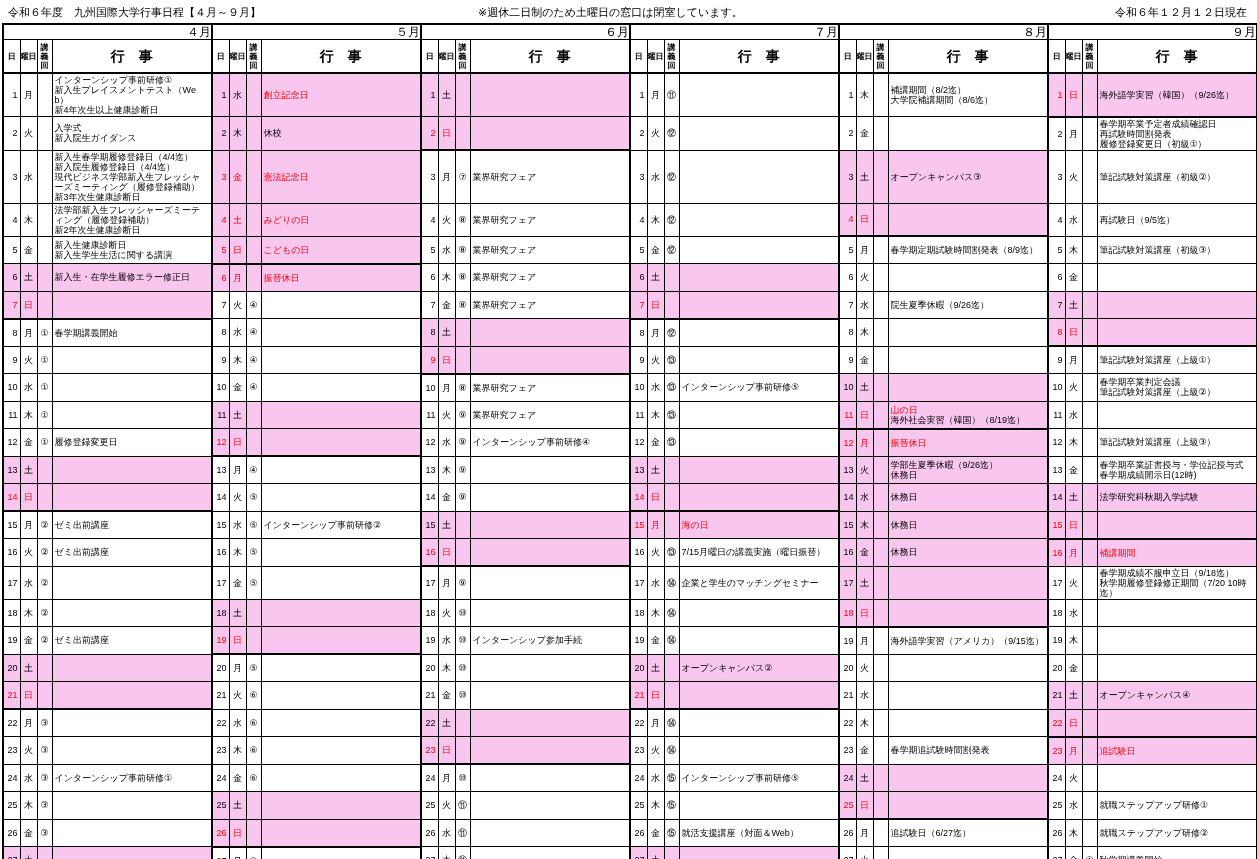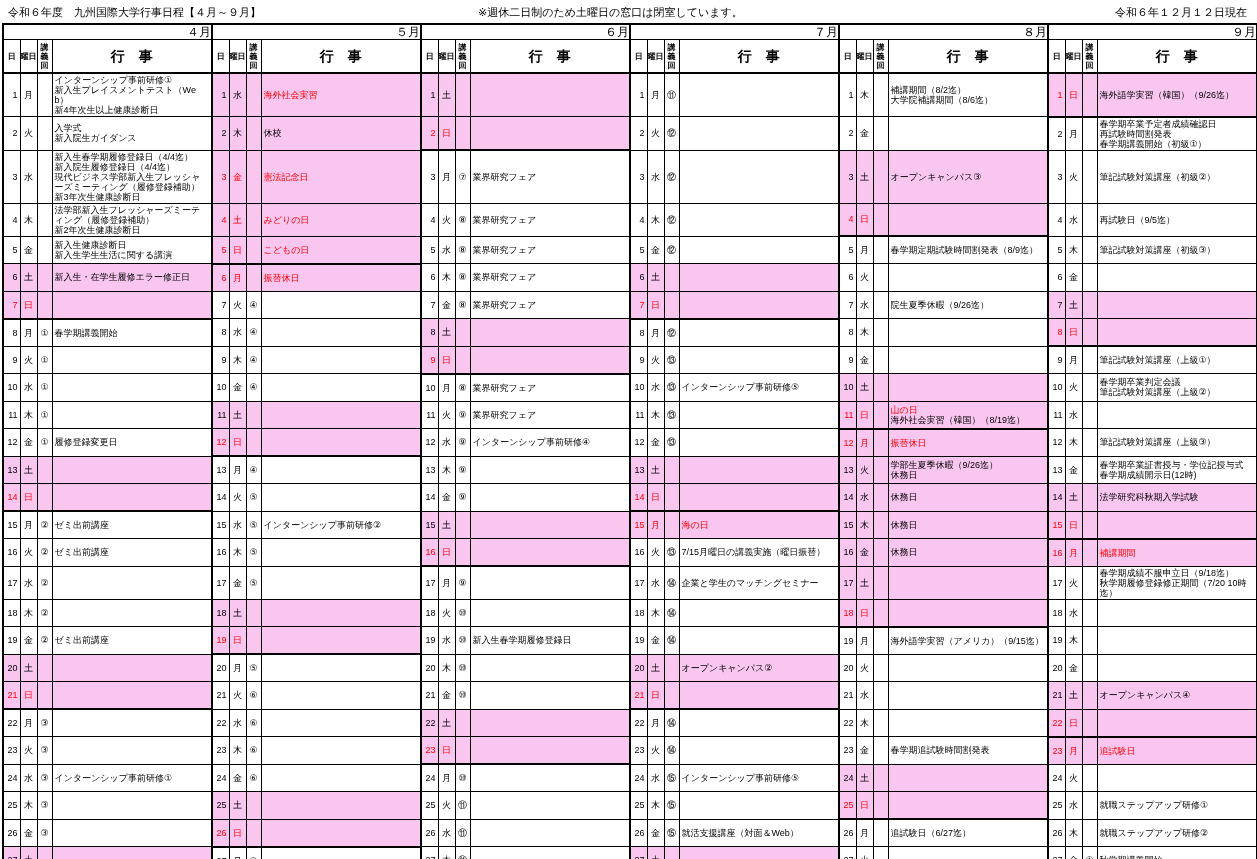--- a/index.html
+++ b/index.html
@@ -107,21 +107,21 @@
         <td class="cl"></td>
         <td class="ce">
           <div class="ev">インターンシップ事前研修①</div>
           <div class="ev">新入生プレイスメントテスト（Web）</div>
           <div class="ev">新4年次生以上健康診断日</div>
         </td>
         <td class="cd pink">1</td>
         <td class="cw pink">水</td>
         <td class="cl pink"></td>
         <td class="ce pink">
-          <div class="ev red">海外社会実習</div>
+          <div class="ev red">創立記念日</div>
         </td>
         <td class="cd pink">1</td>
         <td class="cw pink">土</td>
         <td class="cl pink"></td>
         <td class="ce pink"></td>
         <td class="cd">1</td>
         <td class="cw">月</td>
         <td class="cl">⑪</td>
         <td class="ce"></td>
         <td class="cd">1</td>
@@ -163,21 +163,21 @@
         <td class="cd">2</td>
         <td class="cw">金</td>
         <td class="cl"></td>
         <td class="ce"></td>
         <td class="cd">2</td>
         <td class="cw">月</td>
         <td class="cl"></td>
         <td class="ce">
           <div class="ev">春学期卒業予定者成績確認日</div>
           <div class="ev">再試験時間割発表</div>
-          <div class="ev">春学期講義開始（初級①）</div>
+          <div class="ev">履修登録変更日（初級①）</div>
         </td>
       </tr>
       <tr>
         <td class="cd">3</td>
         <td class="cw">水</td>
         <td class="cl"></td>
         <td class="ce">
           <div class="ev">新入生春学期履修登録日（4/4迄）</div>
           <div class="ev">新入院生履修登録日（4/4迄）</div>
           <div class="ev">現代ビジネス学部新入生フレッシャーズミーティング（履修登録補助）</div>
@@ -695,21 +695,21 @@
           <div class="ev">ゼミ出前講座</div>
         </td>
         <td class="cd pink red sb">19</td>
         <td class="cw pink red sb">日</td>
         <td class="cl pink sb"></td>
         <td class="ce pink sb"></td>
         <td class="cd">19</td>
         <td class="cw">水</td>
         <td class="cl">⑩</td>
         <td class="ce">
-          <div class="ev">新入生春学期履修登録日</div>
+          <div class="ev">インターンシップ参加手続</div>
         </td>
         <td class="cd">19</td>
         <td class="cw">金</td>
         <td class="cl">⑭</td>
         <td class="ce"></td>
         <td class="cd">19</td>
         <td class="cw">月</td>
         <td class="cl"></td>
         <td class="ce">
           <div class="ev">海外語学実習（アメリカ）（9/15迄）</div>

